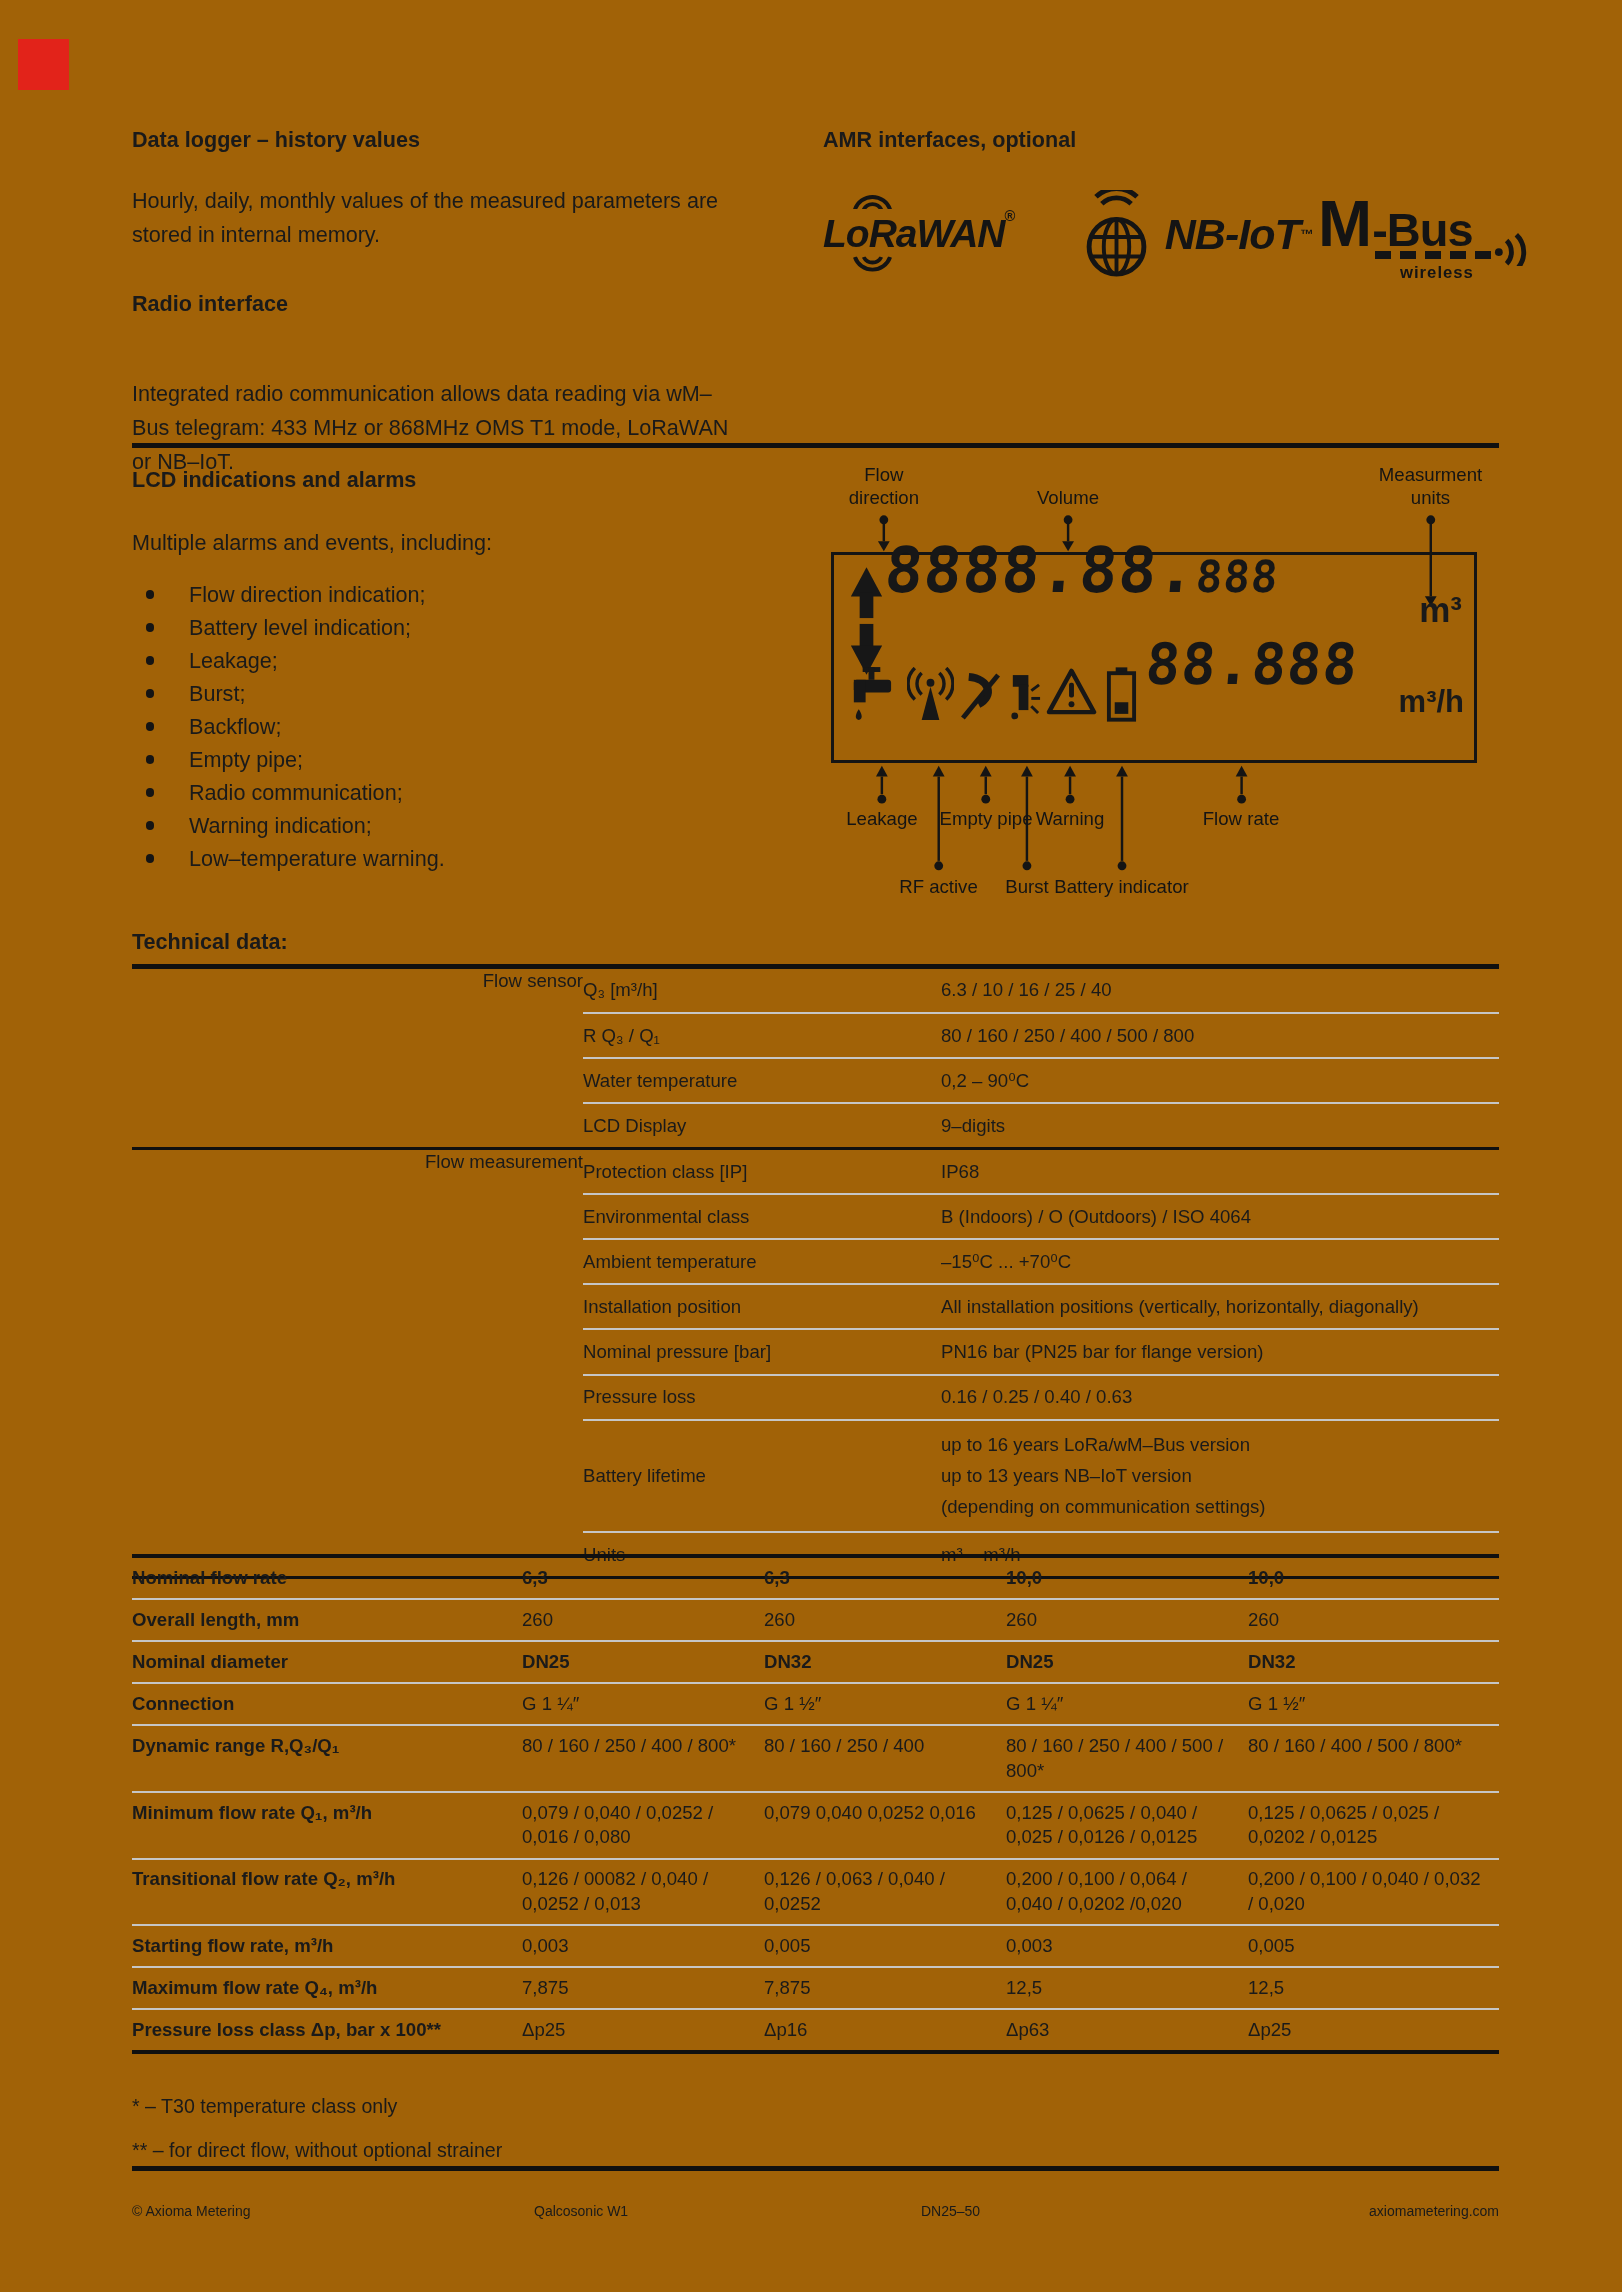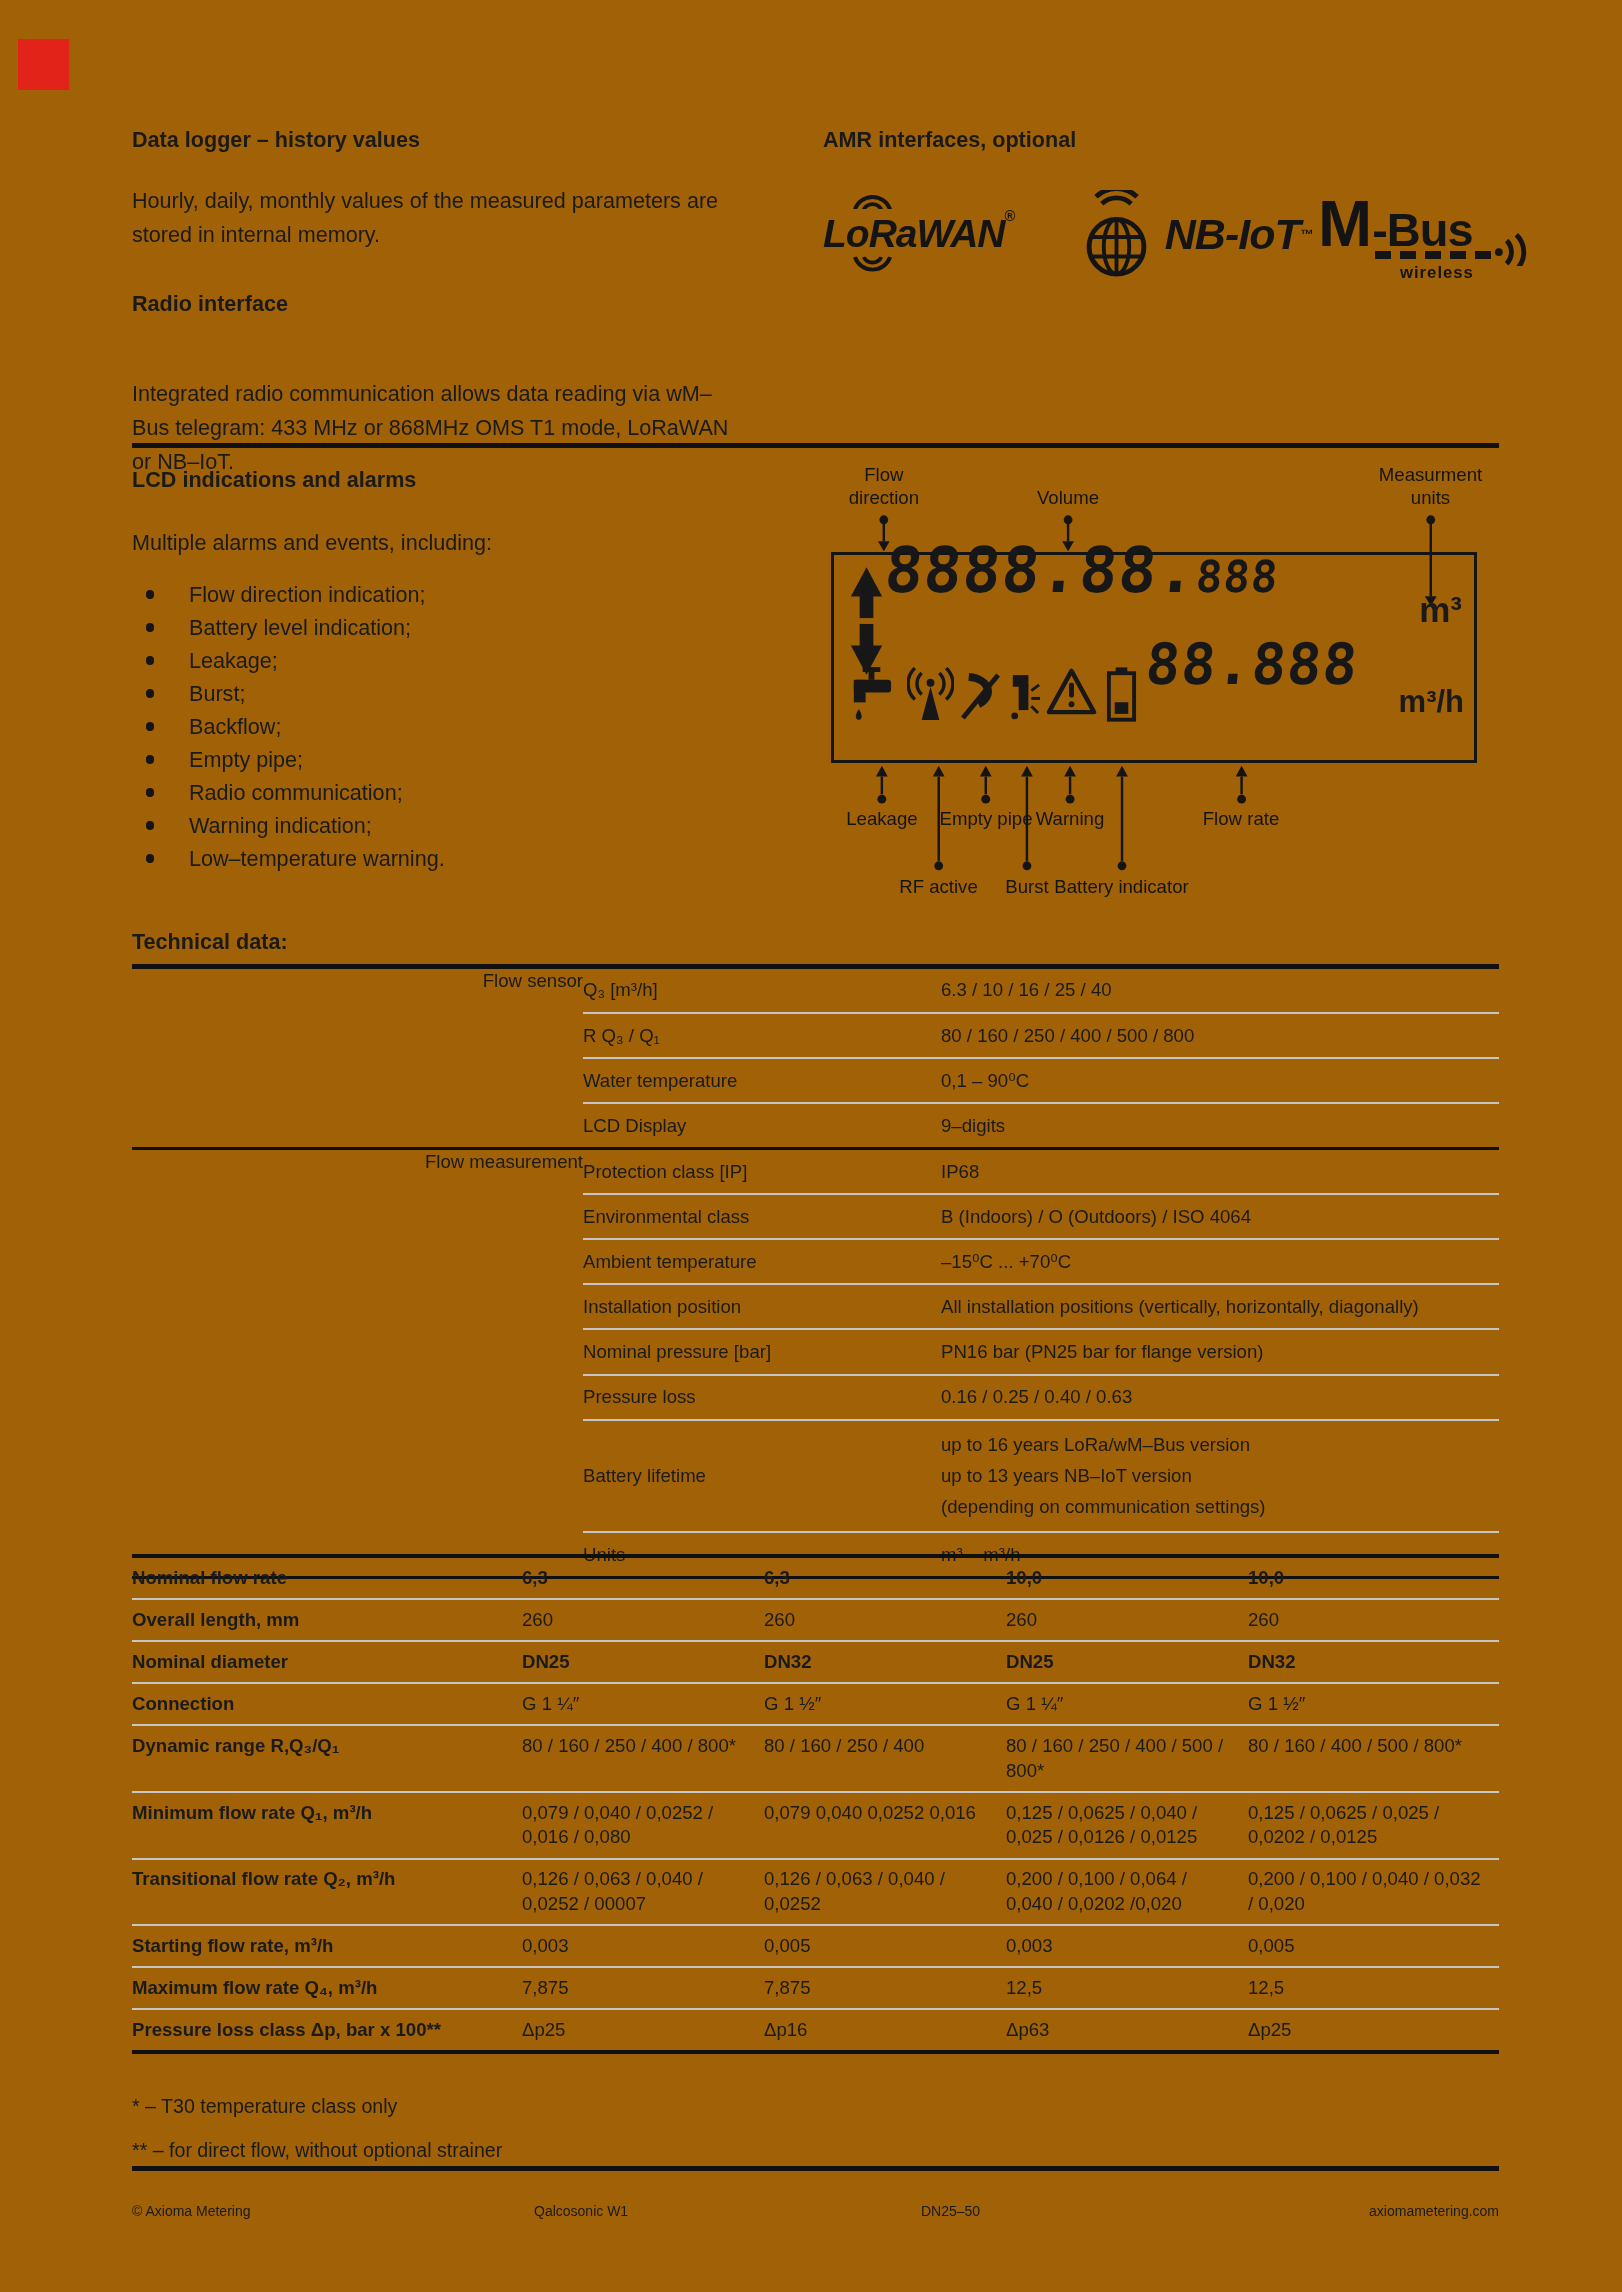--- a/index.html
+++ b/index.html
@@ -272,21 +272,21 @@
         <div class="trow">
             <div>Q₃ [m³/h]</div>
             <div class="tval">6.3 / 10 / 16 / 25 / 40</div>
           </div>
         <div class="trow">
             <div>R Q₃ / Q₁</div>
             <div class="tval">80 / 160 / 250 / 400 / 500 / 800</div>
           </div>
         <div class="trow">
             <div>Water temperature</div>
-            <div class="tval">0,1 – 90⁰C</div>
+            <div class="tval">0,2 – 90⁰C</div>
           </div>
         <div class="trow">
             <div>LCD Display</div>
             <div class="tval">9–digits</div>
           </div>
       </div>
     </div>
 
     <div class="tgroup">
       <div class="tgroup-label">Flow measurement</div>
@@ -367,21 +367,21 @@
     </div>
     <div class="mrow">
       <div class="mlabel">Minimum flow rate Q₁, m³/h</div>
       <div class="mval">0,079 / 0,040 / 0,0252 / 0,016 / 0,080</div>
       <div class="mval">0,079 0,040 0,0252 0,016</div>
       <div class="mval">0,125 / 0,0625 / 0,040 / 0,025 / 0,0126 / 0,0125</div>
       <div class="mval">0,125 / 0,0625 / 0,025 / 0,0202 / 0,0125</div>
     </div>
     <div class="mrow">
       <div class="mlabel">Transitional flow rate Q₂, m³/h</div>
-      <div class="mval">0,126 / 0,063 / 0,040 / 0,0252 / 00007</div>
+      <div class="mval">0,126 / 00082 / 0,040 / 0,0252 / 0,013</div>
       <div class="mval">0,126 / 0,063 / 0,040 / 0,0252</div>
       <div class="mval">0,200 / 0,100 / 0,064 / 0,040 / 0,0202 /0,020</div>
       <div class="mval">0,200 / 0,100 / 0,040 / 0,032 / 0,020</div>
     </div>
     <div class="mrow">
       <div class="mlabel">Starting flow rate, m³/h</div>
       <div class="mval">0,003</div>
       <div class="mval">0,005</div>
       <div class="mval">0,003</div>
       <div class="mval">0,005</div>

